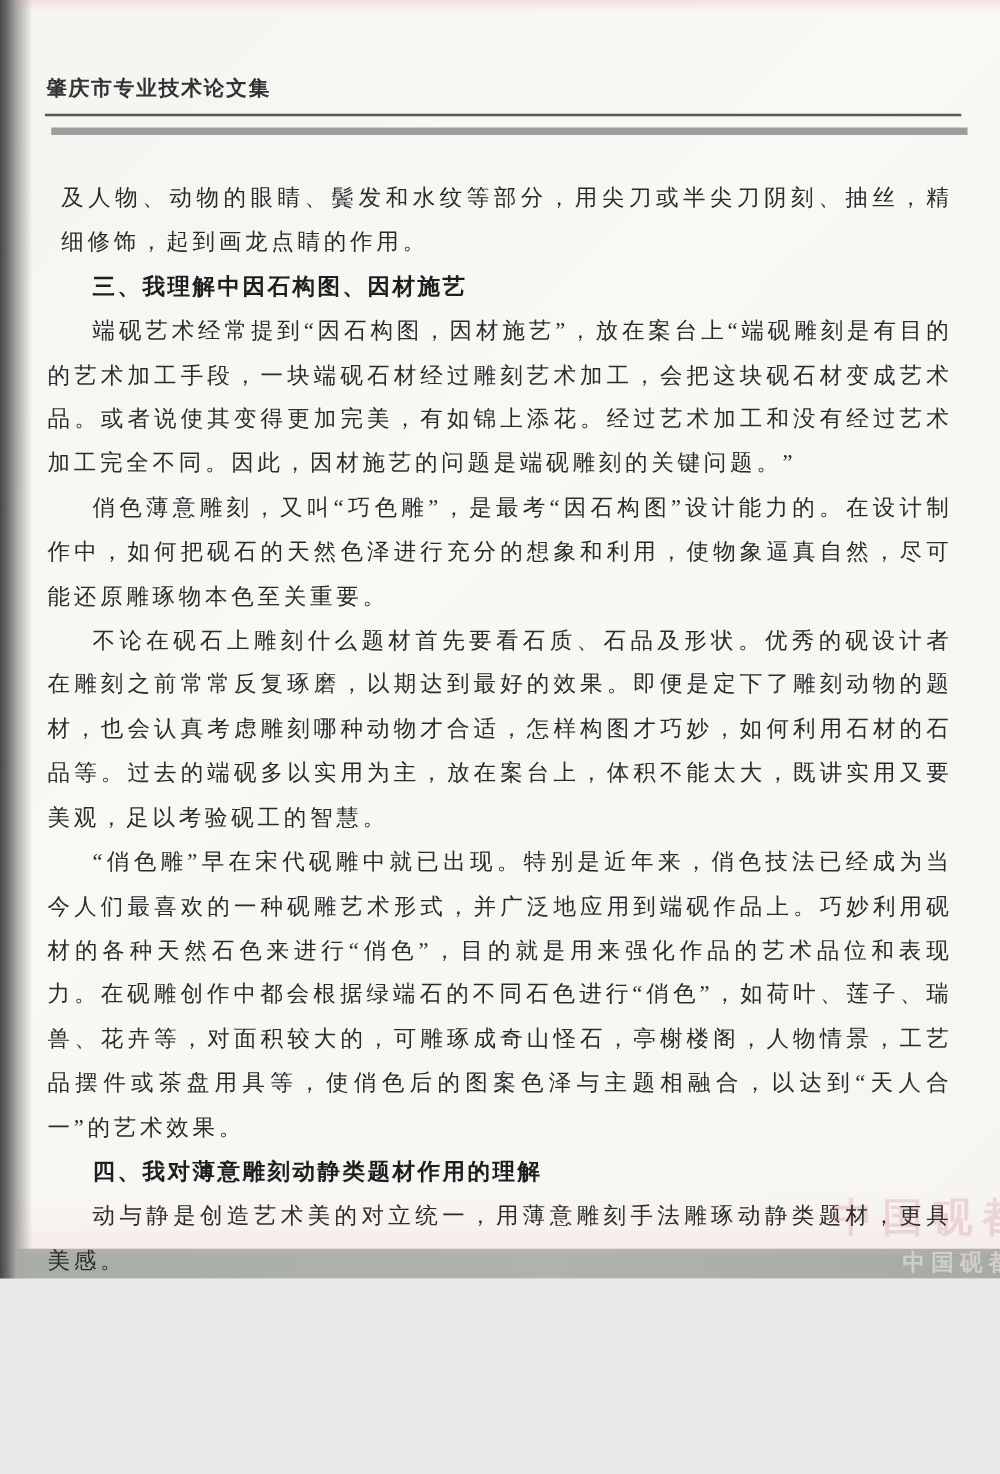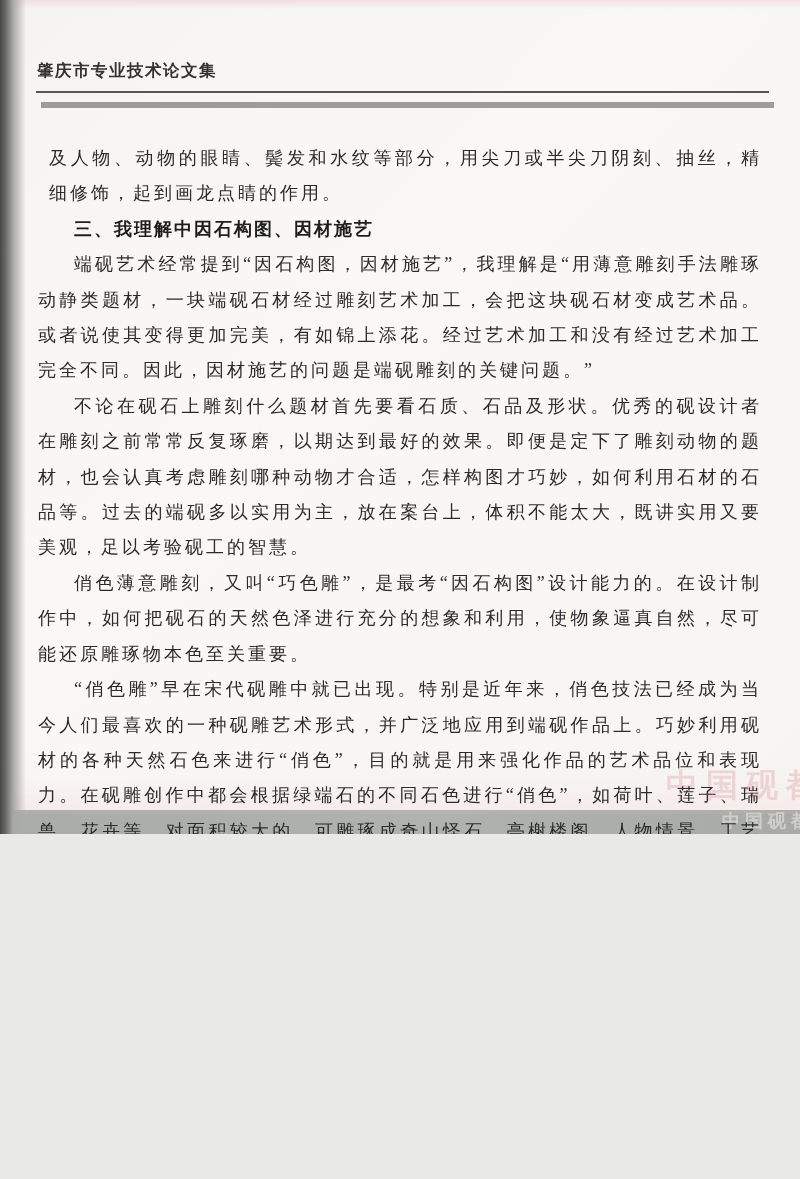--- a/index.html
+++ b/index.html
@@ -1,18 +1,18 @@
 <!DOCTYPE html>
 <html><head>
 <meta charset="utf-8">
 <style>
   html,body{margin:0;padding:0;background:#e9e9e7;}
   .page{
     position:relative;
-    width:800px;height:834px;
+    width:800px;height:1023px;
     margin:0 auto;
     background:linear-gradient(135deg,#f5f4f1 0%,#f9f8f5 40%,#f6f5f2 100%);
     overflow:hidden;
     font-family:"Liberation Serif","DejaVu Serif",serif;
     color:#2b2b2b;
   }
   .binding-shadow{
     position:absolute;top:0;left:0;bottom:0;width:26px;
     background:linear-gradient(to right,#474747 0px,#6d6d6d 6px,#a9a8a6 13px,rgba(200,199,197,0) 26px);
     z-index:4;
@@ -95,24 +95,25 @@
   <header class="doc-header">
     <div class="header-title">肇庆市专业技术论文集</div>
     <div class="rule-thin"></div>
     <div class="rule-thick"></div>
   </header>
 
   <main class="body-text">
 
   <div class="para continuation">及人物、动物的眼睛、鬓发和水纹等部分，用尖刀或半尖刀阴刻、抽丝，精细修饰，起到画龙点睛的作用。</div>
       <div class="para heading">三、我理解中因石构图、因材施艺</div>
-      <div class="para body">端砚艺术经常提到“因石构图，因材施艺”，我理解是“用薄意雕刻手法雕琢动静类题材，一块端砚石材经过雕刻艺术加工，会把这块砚石材变成艺术品。或者说使其变得更加完美，有如锦上添花。经过艺术加工和没有经过艺术加工完全不同。因此，因材施艺的问题是端砚雕刻的关键问题。”</div>
+      <div class="para body">端砚艺术经常提到“因石构图，因材施艺”，放在案台上“端砚雕刻是有目的的艺术加工手段，一块端砚石材经过雕刻艺术加工，会把这块砚石材变成艺术品。或者说使其变得更加完美，有如锦上添花。经过艺术加工和没有经过艺术加工完全不同。因此，因材施艺的问题是端砚雕刻的关键问题。”</div>
+      <div class="para body">俏色薄意雕刻，又叫“巧色雕”，是最考“因石构图”设计能力的。在设计制作中，如何把砚石的天然色泽进行充分的想象和利用，使物象逼真自然，尽可能还原雕琢物本色至关重要。</div>
       <div class="para body">不论在砚石上雕刻什么题材首先要看石质、石品及形状。优秀的砚设计者在雕刻之前常常反复琢磨，以期达到最好的效果。即便是定下了雕刻动物的题材，也会认真考虑雕刻哪种动物才合适，怎样构图才巧妙，如何利用石材的石品等。过去的端砚多以实用为主，放在案台上，体积不能太大，既讲实用又要美观，足以考验砚工的智慧。</div>
-      <div class="para body">俏色薄意雕刻，又叫“巧色雕”，是最考“因石构图”设计能力的。在设计制作中，如何把砚石的天然色泽进行充分的想象和利用，使物象逼真自然，尽可能还原雕琢物本色至关重要。</div>
       <div class="para body">“俏色雕”早在宋代砚雕中就已出现。特别是近年来，俏色技法已经成为当今人们最喜欢的一种砚雕艺术形式，并广泛地应用到端砚作品上。巧妙利用砚材的各种天然石色来进行“俏色”，目的就是用来强化作品的艺术品位和表现力。在砚雕创作中都会根据绿端石的不同石色进行“俏色”，如荷叶、莲子、瑞兽、花卉等，对面积较大的，可雕琢成奇山怪石，亭榭楼阁，人物情景，工艺品摆件或茶盘用具等，使俏色后的图案色泽与主题相融合，以达到“天人合一”的艺术效果。</div>
+      <div class="para heading">四、我对薄意雕刻动静类题材作用的理解</div>
       <div class="para body">动与静是创造艺术美的对立统一，用薄意雕刻手法雕琢动静类题材，更具美感。</div>
     </main>
 
   <div class="page-number">17</div>
 
   <div class="scan-streak-bottom"></div>
 
   <span class="watermark-upper">中国砚都</span>
 
   <div class="page-bottom-curve"></div>

